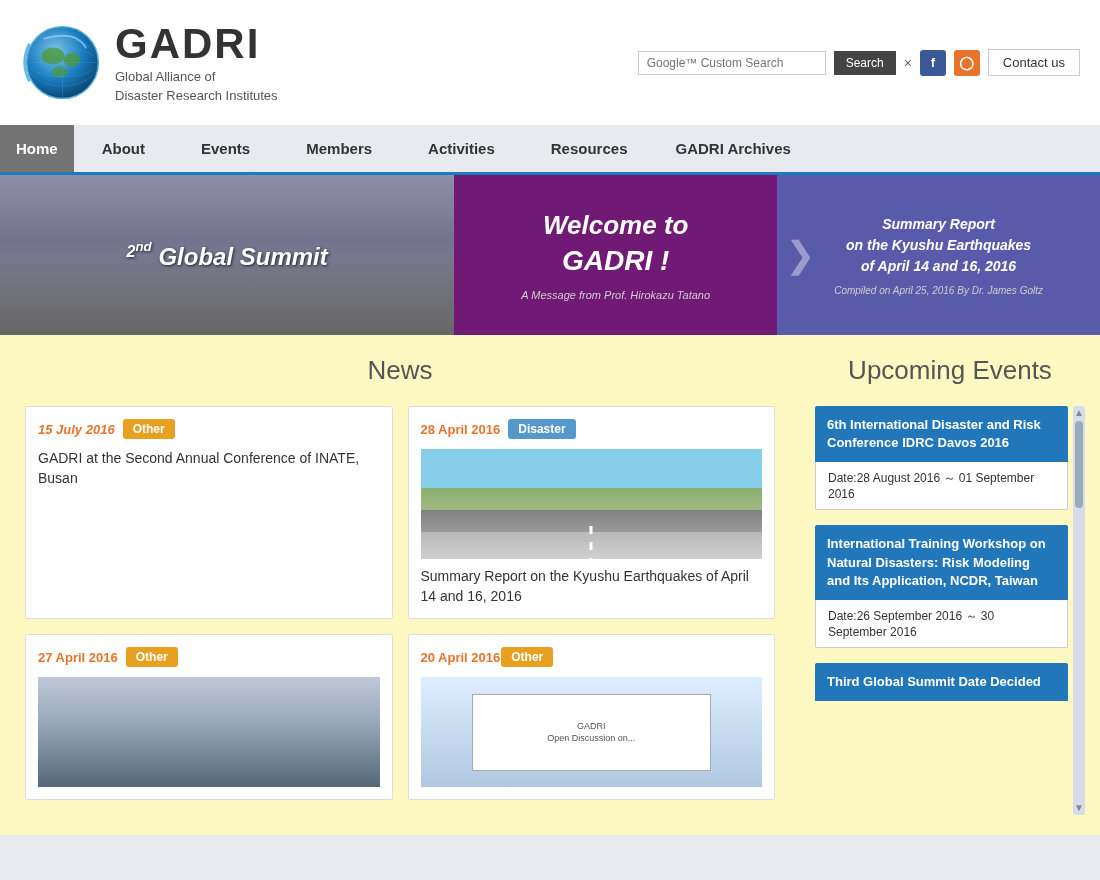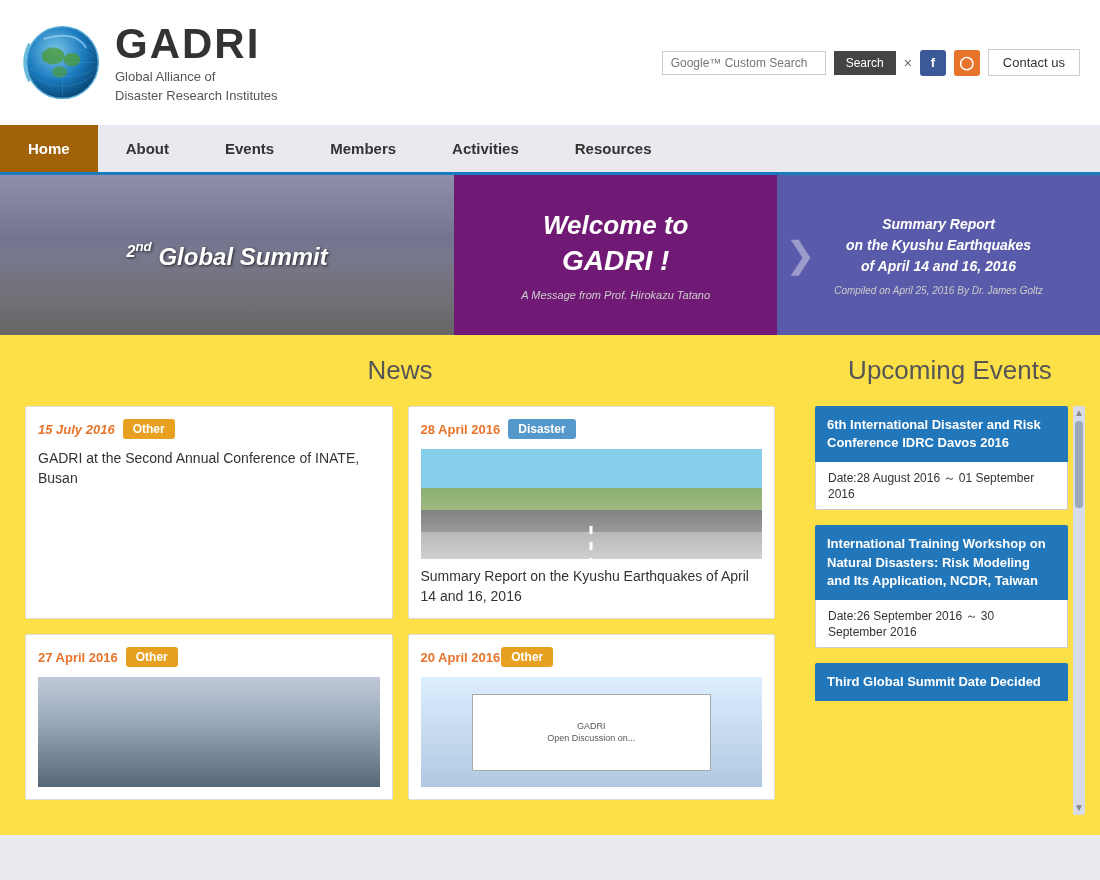--- a/index.html
+++ b/index.html
@@ -68,36 +68,37 @@
     </svg>
     <div id="logo-text">
       <div class="gadri-title">GADRI</div>
       <div class="gadri-sub">
         <span>Global Alliance of</span><br>
         <span>Disaster Research Institutes</span>
       </div>
     </div>
   </div>
   <div id="header-right">
-    <input id="search-box" type="text" style="border: 1px solid rgb(204, 204, 204); padding: 4px 8px; font-size: 12px; width: 164px; color: rgb(153, 153, 153);" placeholder="Google™ Custom Search">
+    <input id="search-box" type="text" style="border: 1px solid rgb(204, 204, 204); padding: 4px 8px; font-size: 12px; width: 188px; color: rgb(153, 153, 153);" placeholder="Google™ Custom Search">
     <button id="search-btn" style="background:#444;color:#fff;border:none;padding:5px 12px;font-size:12px;cursor:pointer;">Search</button>
     <span style="font-size:14px;color:#666;cursor:pointer;">×</span>
     <a class="social-icon fb-icon" href="#" style="background:#3b5998;width:26px;height:26px;display:inline-flex;align-items:center;justify-content:center;border-radius:3px;color:#fff;font-size:13px;font-weight:bold;text-decoration:none;">f</a>
     <a class="social-icon rss-icon" href="#" style="background:#e8732a;width:26px;height:26px;display:inline-flex;align-items:center;justify-content:center;border-radius:3px;color:#fff;font-size:13px;font-weight:bold;text-decoration:none;">◯</a>
     <button id="contact-btn" style="border:1px solid #ccc;padding:5px 14px;font-size:13px;background:#fff;cursor:pointer;color:#333;">Contact us</button>
   </div>
 </div>
 
 <nav id="nav" style="background:#e8eaf0;display:flex;align-items:stretch;height:50px;border-bottom:3px solid #1a7bbf;">
-  <a class="nav-item active" href="#" style="padding:0 28px;display:flex;align-items:center;font-size:15px;font-weight:bold;background:#a16207;color:#fff;text-decoration:none;">Home</a>
+  <a class="nav-item active" href="#" style="padding:0 16px;display:flex;align-items:center;font-size:15px;font-weight:bold;background:#737373;color:#fff;text-decoration:none;">Home</a>
   <a class="nav-item" href="#" style="padding:0 28px;display:flex;align-items:center;font-size:15px;font-weight:bold;color:#333;text-decoration:none;">About</a>
   <a class="nav-item" href="#" style="padding:0 28px;display:flex;align-items:center;font-size:15px;font-weight:bold;color:#333;text-decoration:none;">Events</a>
   <a class="nav-item" href="#" style="padding:17px 28px;display:flex;align-items:center;font-size:15px;font-weight:bold;color:#333;text-decoration:none;">Members</a>
   <a class="nav-item" href="#" style="padding:0 28px;display:flex;align-items:center;font-size:15px;font-weight:bold;color:#333;text-decoration:none;">Activities</a>
   <a class="nav-item" href="#" style="padding:0 28px;display:flex;align-items:center;font-size:15px;font-weight:bold;color:#333;text-decoration:none;">Resources</a>
+  <a class="nav-item" href="#" style="padding:0 20px;display:flex;align-items:center;font-size:15px;font-weight:bold;color:#333;text-decoration:none;">GADRI Archives</a>
 </nav>
 
 <div id="banner" style="display:flex;height:160px;overflow:hidden;">
 
   <div style="flex:1.5;position:relative;background:#888;overflow:hidden;cursor:pointer;">
 
     <div style="position:absolute;top:0;left:0;right:0;bottom:0;background:linear-gradient(180deg,#9090b0 0%,#707090 40%,#888 100%);opacity:0.85;"></div>
 
     <div style="position:absolute;bottom:0;left:0;right:0;height:80px;background:linear-gradient(0deg,#444 0%,transparent 100%);opacity:0.5;"></div>
     <div style="position:absolute;top:0;left:0;right:0;bottom:0;display:flex;flex-direction:column;align-items:center;justify-content:center;z-index:2;">
@@ -117,21 +118,21 @@
   <div style="flex:1;background:#5a5aaa;display:flex;flex-direction:column;align-items:center;justify-content:center;text-align:center;padding:10px;position:relative;cursor:pointer;">
 
     <div style="position:absolute;left:8px;top:50%;transform:translateY(-50%);font-size:36px;color:rgba(255,255,255,0.4);">❯</div>
     <div style="font-style:italic;font-size:14px;color:#fff;font-weight:bold;line-height:1.5;">Summary Report</div>
     <div style="font-style:italic;font-size:14px;color:#fff;font-weight:bold;line-height:1.5;">on the Kyushu Earthquakes</div>
     <div style="font-style:italic;font-size:14px;color:#fff;font-weight:bold;line-height:1.5;">of April 14 and 16, 2016</div>
     <div style="font-style:italic;font-size:10px;color:#ccc;margin-top:8px;">Compiled on April 25, 2016 By Dr. James Goltz</div>
   </div>
 </div>
 
-<div id="content" style="display:flex;background:#fde047;min-height:500px;">
+<div id="content" style="display:flex;background:#fef9c3;min-height:500px;">
 
   <div id="news-section" style="flex:1;padding:20px 25px;">
     <h2 class="section-title" style="text-align:center;font-size:26px;color:#555;font-weight:normal;margin-bottom:20px;">News</h2>
 
     <div style="display:grid;grid-template-columns:1fr 1fr;gap:15px;">
 
       <div style="background:#fff;border:1px solid #ddd;padding:12px;border-radius:2px;cursor:pointer;">
         <div style="display:flex;align-items:center;gap:8px;margin-bottom:10px;">
           <span style="color:#e8732a;font-weight:bold;font-size:13px;font-style:italic;">15 July 2016</span>
           <span style="padding:3px 10px;border-radius:3px;font-size:12px;color:#fff;font-weight:bold;background:#e8a020;">Other</span>

